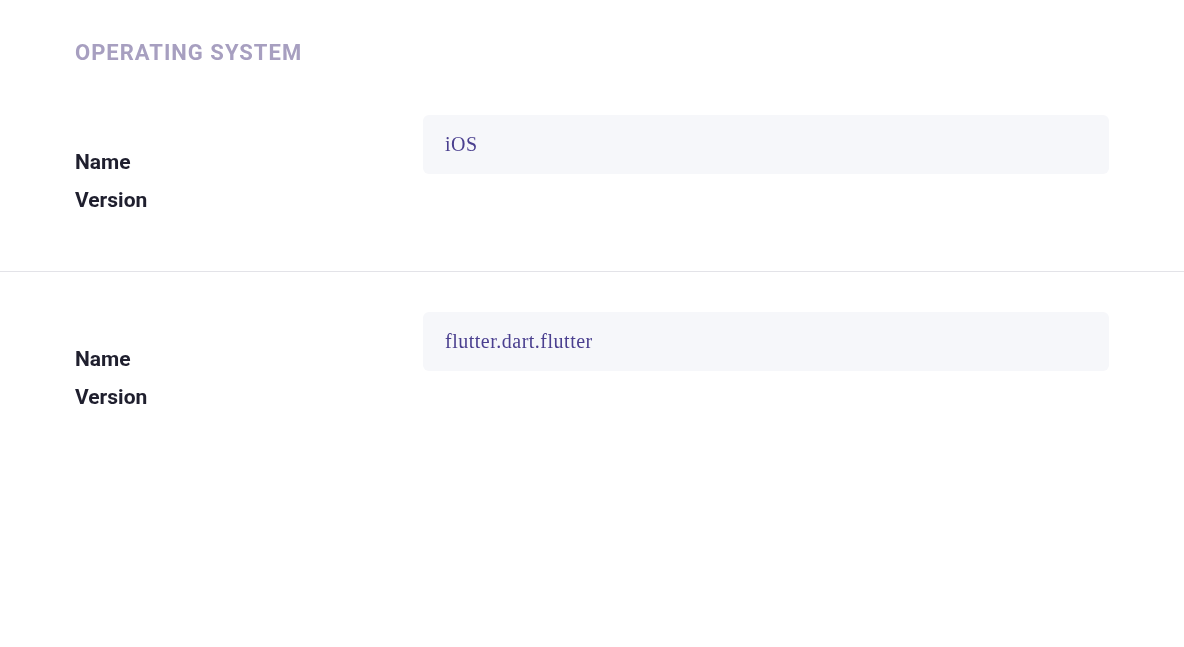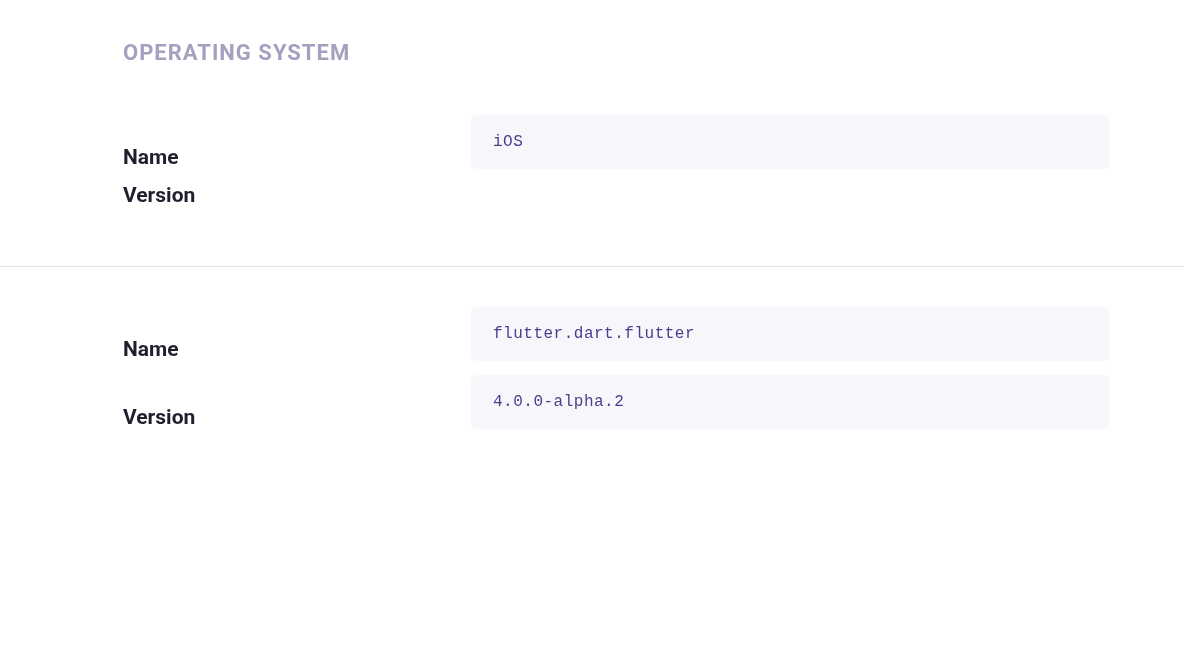--- a/index.html
+++ b/index.html
@@ -8,21 +8,20 @@
       box-sizing: border-box;
     }
     body {
       font-family: -apple-system, BlinkMacSystemFont, "Segoe UI", Roboto, Helvetica, Arial, sans-serif;
       background: #ffffff;
       width: 1184px;
       height: 647px;
     }
     .section {
       padding: 40px 75px 45px 75px;
-      margin-left: 48px;
     }
     .section-title {
       font-size: 22px;
       font-weight: 700;
       letter-spacing: 1px;
       text-transform: uppercase;
       color: #a79fc0;
       margin-bottom: 50px;
     }
     .row {
@@ -35,22 +34,22 @@
       font-size: 21px;
       font-weight: 700;
       color: #1f1f2e;
       flex-shrink: 0;
     }
     .value {
       flex: 1;
       background: #f6f7fa;
       border-radius: 6px;
       padding: 18px 22px;
-      font-family: Liberation Mono, monospace;
-      font-size: 16px;
+      font-family: Liberation Serif, serif;
+      font-size: 20px;
       color: #4a3f8f;
       letter-spacing: 0.5px;
     }
     .divider {
       border: none;
       border-top: 1px solid #e3e3e8;
       margin: 0;
     }
   </style>
 </head>
@@ -69,15 +68,14 @@
 
 <hr class="divider">
 
 <div class="section">
   <div class="row">
     <div class="label">Name</div>
     <div class="value">flutter.dart.flutter</div>
   </div>
   <div class="row">
     <div class="label">Version</div>
-    <div class="value">4.0.0-alpha.2</div>
   </div>
 </div>
 
 </body></html>

